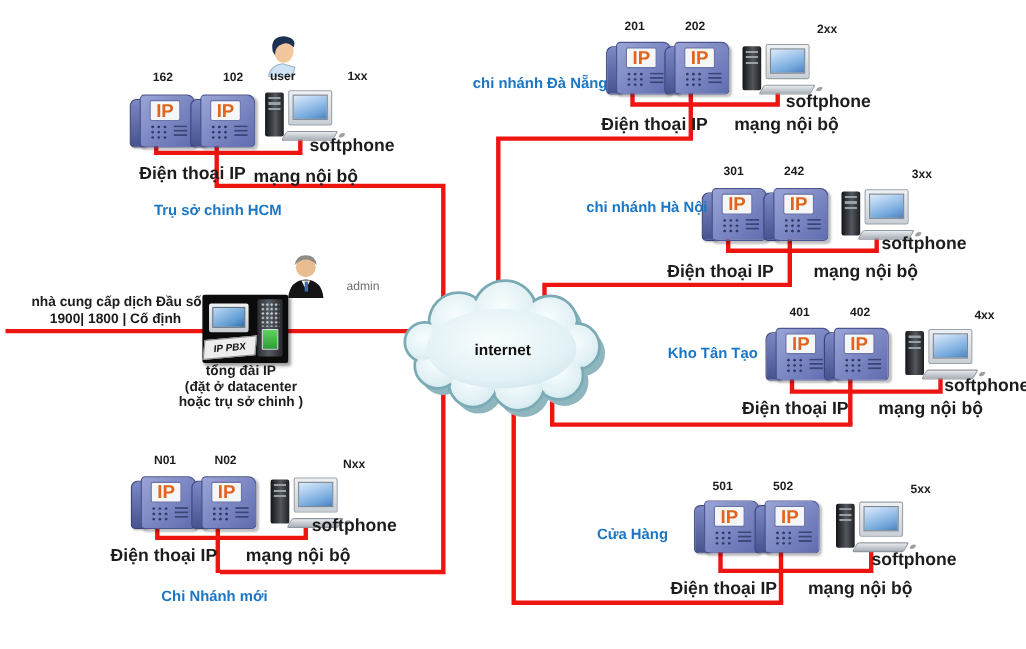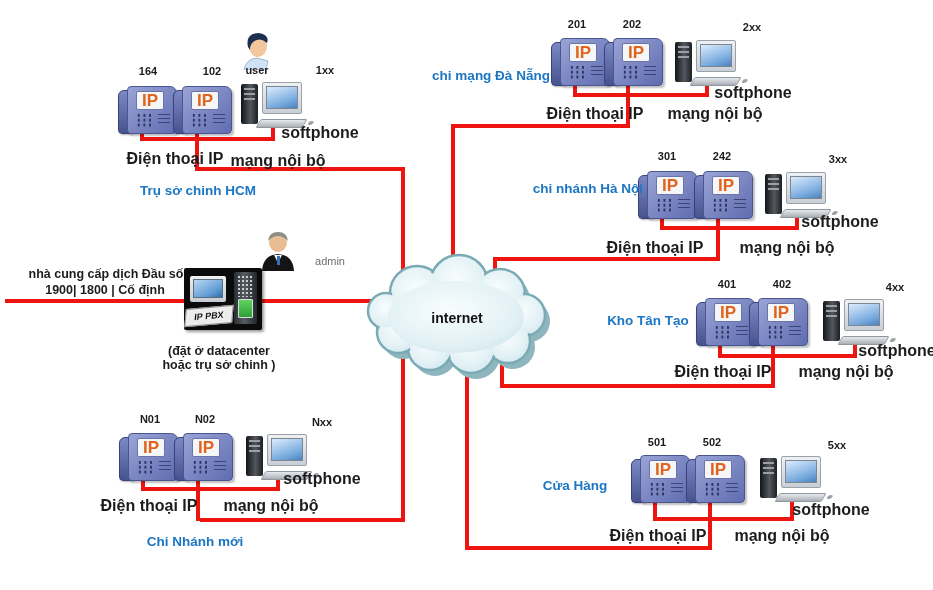--- a/index.html
+++ b/index.html
@@ -139,21 +139,21 @@
           <circle cx="471" cy="349" r="22"></circle>
         <circle cx="430" cy="348" r="20"></circle>
           <circle cx="398" cy="332" r="19"></circle>
         <circle cx="386" cy="311" r="16"></circle>
         <ellipse cx="456" cy="317" rx="68" ry="36"></ellipse>
       </g>
       <text x="457" y="323" text-anchor="middle" font-family="Liberation Sans, sans-serif" font-size="14" font-weight="bold" fill="#101010">internet</text>
     </g>
   </svg>
 
-  <div class="t num" style="left:126px;top:65px">164</div>
+  <div class="t num" style="left:126px;top:65px">162</div>
   <div class="t num" style="left:190px;top:65px">102</div>
   <div class="t num" style="left:235px;top:64px">user</div>
   <div class="t num" style="left:303px;top:64px">1xx</div>
   <div class="phone" style="left:118px;top:84px">
     <div class="ph-handset"></div>
     <div class="ph-body">
       <div class="ph-screen">IP</div>
       <div class="ph-keys"></div>
       <div class="ph-btns"></div>
     </div>
@@ -205,21 +205,21 @@
   <div class="pc" style="left:675px;top:40px">
     <div class="pc-tower"></div>
     <div class="pc-monitor">
         <div class="pc-screen"></div>
       </div>
     <div class="pc-kb"></div>
   </div>
   <div class="t lbl" style="left:698px;top:84px">softphone</div>
   <div class="t lbl" style="left:540px;top:105px">Điện thoại IP</div>
   <div class="t lbl" style="left:660px;top:105px">mạng nội bộ</div>
-  <div class="t site" style="left:406px;top:68px">chi mạng Đà Nẵng</div>
+  <div class="t site" style="left:406px;top:68px">chi nhánh Đà Nẵng</div>
 
   <div class="t num" style="left:645px;top:150px">301</div>
   <div class="t num" style="left:700px;top:150px">242</div>
   <div class="t num" style="left:816px;top:153px">3xx</div>
   <div class="phone" style="left:638px;top:169px">
     <div class="ph-handset"></div>
     <div class="ph-body">
       <div class="ph-screen">IP</div>
       <div class="ph-keys"></div>
       <div class="ph-btns"></div>
@@ -351,16 +351,17 @@
 
   <svg class="person" style="left:256px;top:229px" width="44" height="42" viewBox="0 0 44 42">
     <path d="M6 42 Q7 26 22 25 Q37 26 38 42 Z" fill="#141414"></path>
     <path d="M18 26 L22 34 L26 26 Z" fill="#f4f4f4"></path>
     <rect x="21" y="27" width="3" height="9" fill="#3a6fb5"></rect>
     <circle cx="22" cy="14" r="9" fill="#e9bd92"></circle>
     <path d="M12 12 Q13 3 22 3 Q31 3 32 12 Q27 7 22 7 Q17 7 12 12 Z" fill="#8d8d86"></path>
   </svg>
   <div class="t gray" style="left:300px;top:255px;width:60px;text-align:center">admin</div>
 
+  <div class="t cap" style="left:129px;top:330px">tổng đài IP</div>
   <div class="t cap" style="left:129px;top:344px">(đặt ở datacenter</div>
   <div class="t cap" style="left:129px;top:358px">hoặc trụ sở chinh )</div>
 
 </div>
 
 </body></html>

